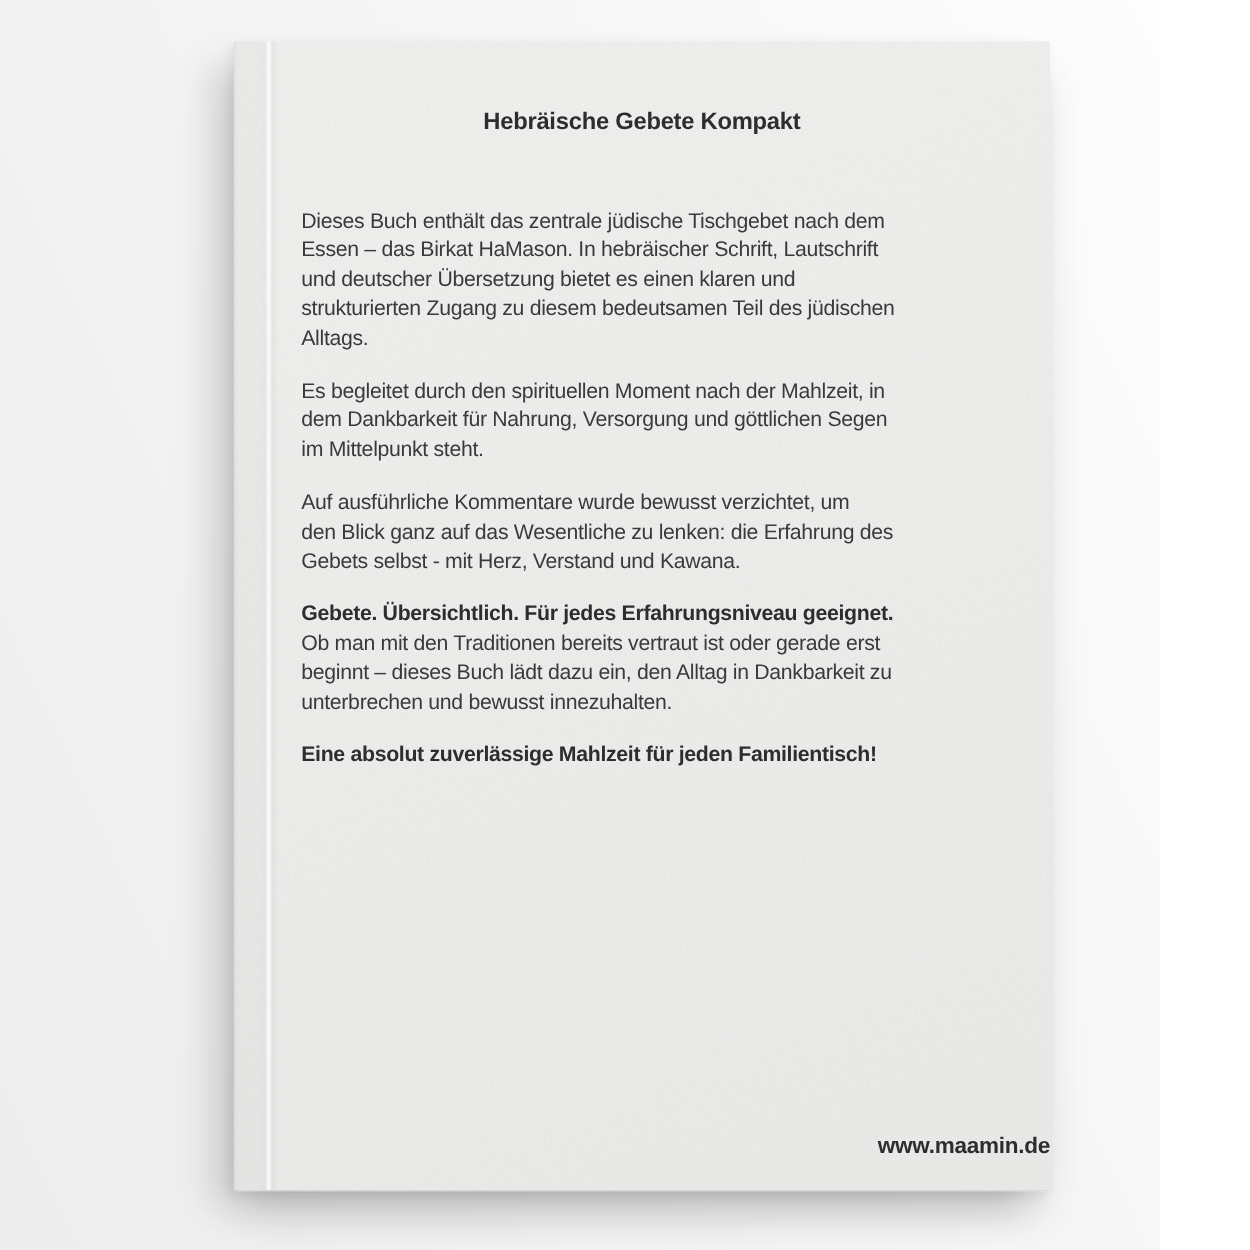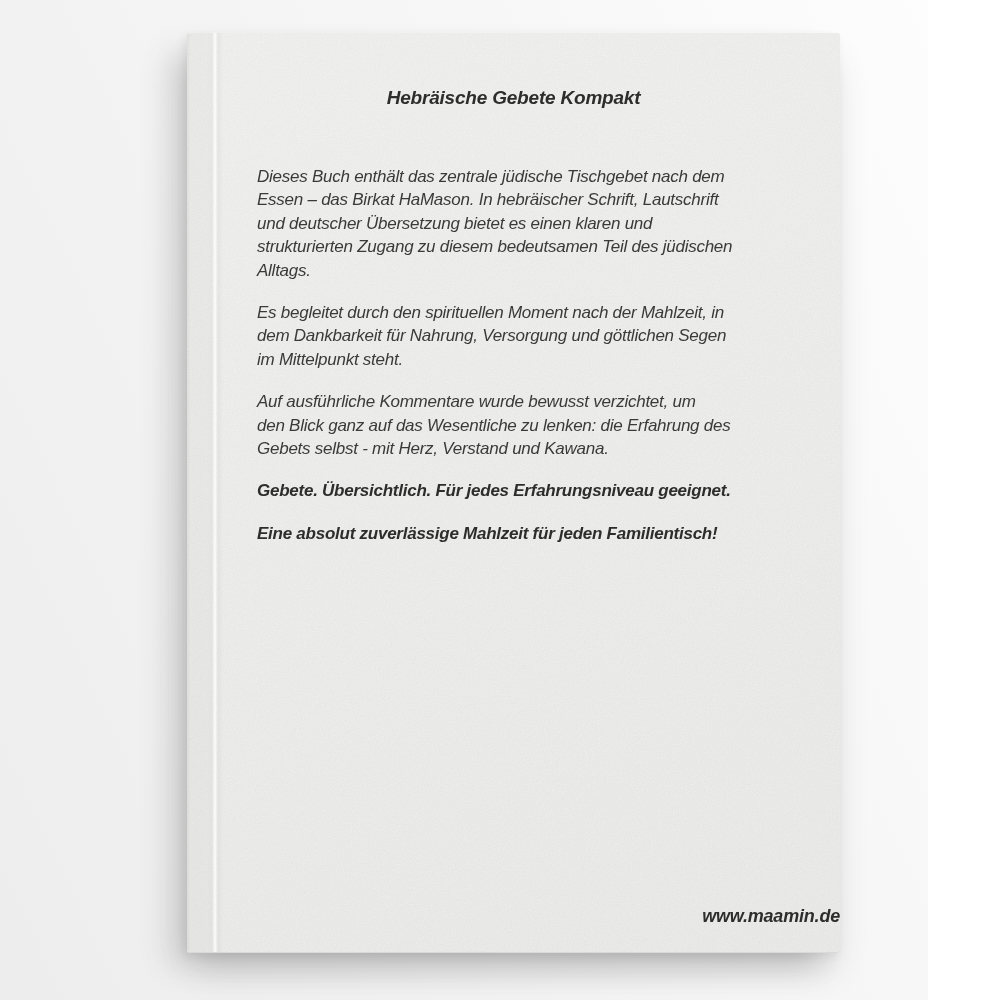--- a/index.html
+++ b/index.html
@@ -11,21 +11,20 @@
     overflow: hidden;
     font-family: "Liberation Sans", "DejaVu Sans", sans-serif;
   }
 
   
   .scene {
     position: relative;
     width: 928px;
     height: 1000px;
     background: linear-gradient(245deg, #fdfdfd 0%, #f5f6f5 40%, #ecedec 100%);
-    font-style: italic;
   }
 
   
   .book {
     position: absolute;
     left: 187px;
     top: 33px;
     width: 653px;
     height: 920px;
     background: linear-gradient(160deg, #f9f9f8 0%, #f6f6f5 55%, #f3f3f2 100%);
@@ -79,21 +78,20 @@
     font-size: 19px;
     font-weight: bold;
     letter-spacing: -0.2px;
     color: #2d2d2d;
   }
 
   .blurb {
     margin-top: 56px;
     padding-left: 54px;
     padding-right: 26px;
-    margin-left: 16px;
   }
 
   .blurb p {
     font-size: 17px;
     line-height: 23.4px;
     letter-spacing: -0.25px;
     white-space: pre-line;
     margin-bottom: 19px;
     color: #3a3a3a;
   }
@@ -149,20 +147,23 @@
 und deutscher Übersetzung bietet es einen klaren und
 strukturierten Zugang zu diesem bedeutsamen Teil des jüdischen
 Alltags.</p>
         <p>Es begleitet durch den spirituellen Moment nach der Mahlzeit, in
 dem Dankbarkeit für Nahrung, Versorgung und göttlichen Segen
 im Mittelpunkt steht.</p>
         <p>Auf ausführliche Kommentare wurde bewusst verzichtet, um
 den Blick ganz auf das Wesentliche zu lenken: die Erfahrung des
 Gebets selbst - mit Herz, Verstand und Kawana.</p>
         <p class="bold-line">Gebete. Übersichtlich. Für jedes Erfahrungsniveau geeignet.</p>
+        <p>Ob man mit den Traditionen bereits vertraut ist oder gerade erst
+beginnt – dieses Buch lädt dazu ein, den Alltag in Dankbarkeit zu
+unterbrechen und bewusst innezuhalten.</p>
         <p class="closing">Eine absolut zuverlässige Mahlzeit für jeden Familientisch!</p>
       </div>
 
       <div class="website-url">www.maamin.de</div>
 
     </div>
   </div>
 </div>
 
 </body></html>

